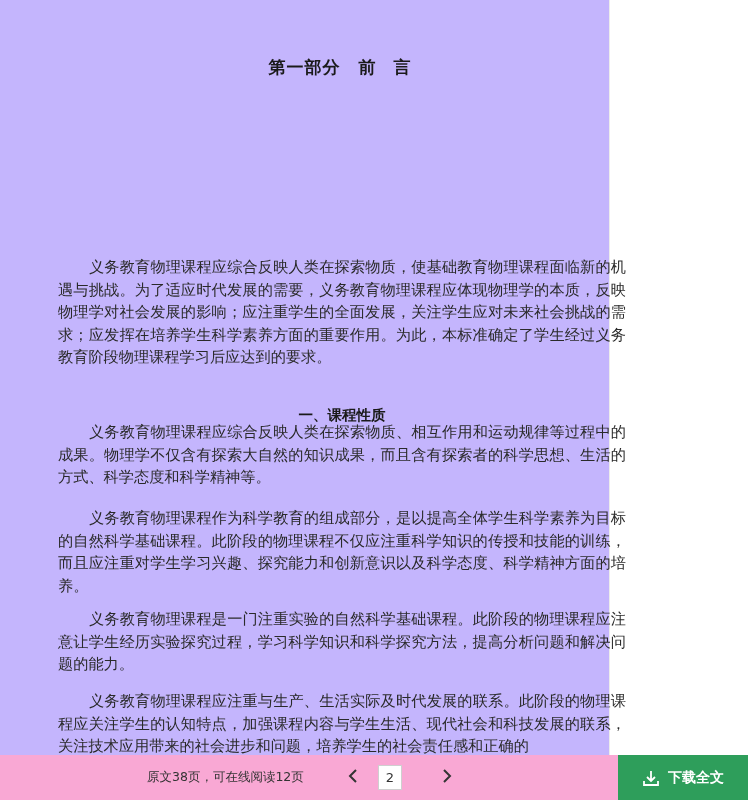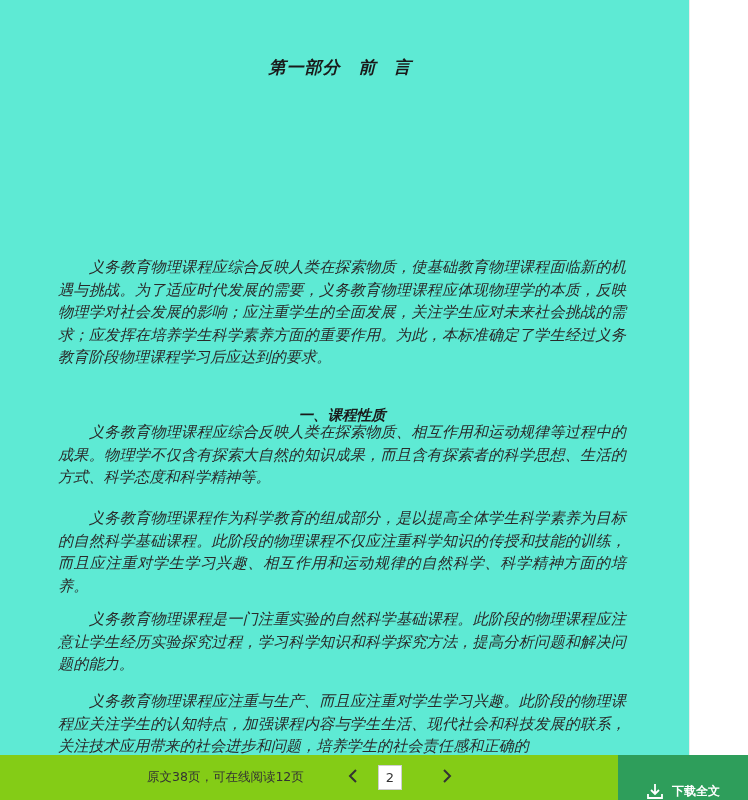--- a/index.html
+++ b/index.html
@@ -7,24 +7,23 @@
       width: 748px; height: 800px; overflow: hidden;
       background: #ffffff;
     }
     body {
       position: relative;
       font-family: "DejaVu Serif", "Liberation Serif", serif;
       color: #222;
     }
     .page {
       position: absolute; left: 0; top: 0;
-      width: 690px; height: 800px;
-      background: #5eead4;
+      width: 610px; height: 800px;
+      background: #c4b5fd;
       border-right: 1px solid #ececec;
-      font-style: italic;
     }
     .doc-title {
       position: absolute; left: 0; top: 56px; width: 680px;
       text-align: center;
       font-family: "DejaVu Sans", "Liberation Sans", sans-serif;
       font-weight: bold; font-size: 17px; letter-spacing: 1px;
       color: #1a1a1a;
       word-spacing: 10px;
     }
     .para {
@@ -35,21 +34,21 @@
       color: #2a2a2a;
     }
     .section-title {
       position: absolute; left: 0; width: 684px; top: 406px;
       text-align: center;
       font-family: "DejaVu Sans", "Liberation Sans", sans-serif;
       font-weight: bold; font-size: 14.5px; color: #1a1a1a;
     }
     .bottom-bar {
       position: absolute; left: 0; top: 755px; width: 655px; height: 45px;
-      background: #84cc16;
+      background: #f9a8d4;
       font-family: "DejaVu Sans", "Liberation Sans", sans-serif;
     }
     .page-info {
       position: absolute; left: 147px; top: 14px;
       font-size: 12.5px; color: #333;
     }
     .nav-prev, .nav-next {
       position: absolute; top: 9px; width: 18px; height: 24px;
       display: flex; align-items: center; justify-content: center;
       cursor: pointer;
@@ -63,39 +62,39 @@
       font-size: 13px; text-align: center; color: #333;
       font-family: "DejaVu Sans", "Liberation Sans", sans-serif;
     }
     .page-total {
       position: absolute; left: 406px; top: 14px;
       font-size: 12.5px; color: #555; margin-top: 47px;
     }
     .download-btn {
       position: absolute; left: 618px; top: 0; width: 130px; height: 45px;
       background: #2e9e5b; color: #fff;
-      display: flex; align-items: flex-end; justify-content: center; gap: 8px;
-      font-weight: bold; font-size: 12px;
+      display: flex; align-items: center; justify-content: center; gap: 8px;
+      font-weight: bold; font-size: 14px;
       cursor: pointer;
     }
   </style>
 </head>
 <body>
 
 <div class="page">
   <div class="doc-title">第一部分　前 言</div>
 
   <p class="para" style="top:256px;">义务教育物理课程应综合反映人类在探索物质，使基础教育物理课程面临新的机遇与挑战。为了适应时代发展的需要，义务教育物理课程应体现物理学的本质，反映物理学对社会发展的影响；应注重学生的全面发展，关注学生应对未来社会挑战的需求；应发挥在培养学生科学素养方面的重要作用。为此，本标准确定了学生经过义务教育阶段物理课程学习后应达到的要求。</p>
 
   <div class="section-title">一、课程性质</div>
 
   <p class="para" style="top:421px;">义务教育物理课程应综合反映人类在探索物质、相互作用和运动规律等过程中的成果。物理学不仅含有探索大自然的知识成果，而且含有探索者的科学思想、生活的方式、科学态度和科学精神等。</p>
-  <p class="para" style="top:507px;">义务教育物理课程作为科学教育的组成部分，是以提高全体学生科学素养为目标的自然科学基础课程。此阶段的物理课程不仅应注重科学知识的传授和技能的训练，而且应注重对学生学习兴趣、相互作用和运动规律的自然科学、科学精神方面的培养。</p>
+  <p class="para" style="top:507px;">义务教育物理课程作为科学教育的组成部分，是以提高全体学生科学素养为目标的自然科学基础课程。此阶段的物理课程不仅应注重科学知识的传授和技能的训练，而且应注重对学生学习兴趣、探究能力和创新意识以及科学态度、科学精神方面的培养。</p>
   <p class="para" style="top:608px;">义务教育物理课程是一门注重实验的自然科学基础课程。此阶段的物理课程应注意让学生经历实验探究过程，学习科学知识和科学探究方法，提高分析问题和解决问题的能力。</p>
-  <p class="para" style="top:690px;">义务教育物理课程应注重与生产、而且应注重对学生学习兴趣。此阶段的物理课程应关注学生的认知特点，加强课程内容与学生生活、现代社会和科技发展的联系，关注技术应用带来的社会进步和问题，培养学生的社会责任感和正确的</p>
+  <p class="para" style="top:690px;">义务教育物理课程应注重与生产、生活实际及时代发展的联系。此阶段的物理课程应关注学生的认知特点，加强课程内容与学生生活、现代社会和科技发展的联系，关注技术应用带来的社会进步和问题，培养学生的社会责任感和正确的</p>
 </div>
 
 <div class="bottom-bar">
   <span class="page-info">原文38页，可在线阅读12页</span>
 
   <span class="nav-prev">
     <svg width="10" height="16" viewBox="0 0 10 16">
       <path d="M8 2 L2 8 L8 14" stroke="#333" stroke-width="2" fill="none"></path>
     </svg>
   </span>

